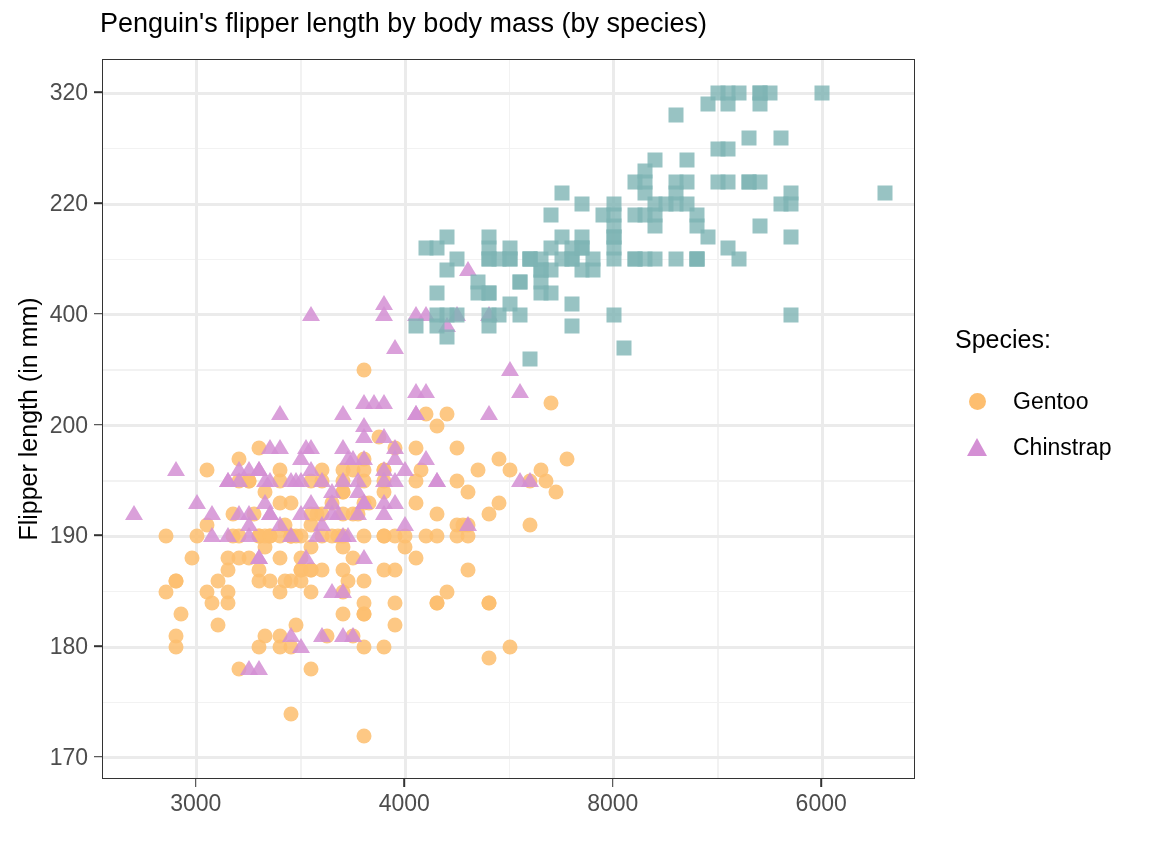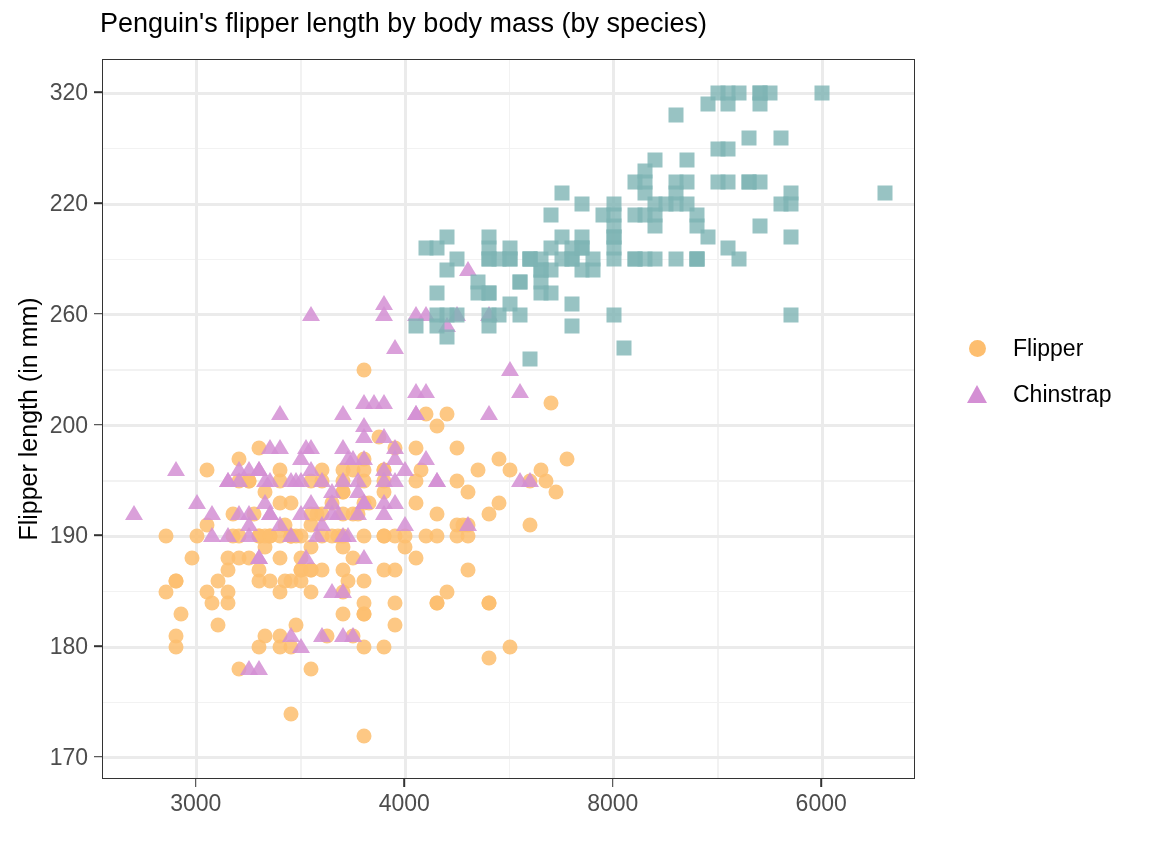--- a/index.html
+++ b/index.html
@@ -610,43 +610,44 @@
 
   <div id="axes-layer">
       <div class="y-tick-wrap" style="top: 756.846px; padding-right: 14px;">170</div>
       <div class="y-tick-mark" style="top: 756.846px;"></div>
       <div class="y-tick-wrap" style="top: 646.077px; padding-right: 14px;">180</div>
       <div class="y-tick-mark" style="top: 646.077px;"></div>
       <div class="y-tick-wrap" style="top: 535.308px; padding-right: 14px;">190</div>
       <div class="y-tick-mark" style="top: 535.308px;"></div>
       <div class="y-tick-wrap" style="top: 424.538px; padding-right: 14px;">200</div>
       <div class="y-tick-mark" style="top: 424.538px;"></div>
-      <div class="y-tick-wrap" style="top: 313.769px; padding-right: 14px;">260</div>
+      <div class="y-tick-wrap" style="top: 313.769px; padding-right: 14px;">400</div>
       <div class="y-tick-mark" style="top: 313.769px;"></div>
       <div class="y-tick-wrap" style="top: 203px; padding-right: 14px;">220</div>
       <div class="y-tick-mark" style="top: 203px;"></div>
       <div class="y-tick-wrap" style="top: 92.2308px; padding-right: 14px;">320</div>
       <div class="y-tick-mark" style="top: 92.2308px;"></div>
       <div class="x-tick-wrap" style="left: 195.808px;">3000</div>
       <div class="x-tick-mark" style="left: 195.808px;"></div>
       <div class="x-tick-wrap" style="left: 404.269px;">4000</div>
       <div class="x-tick-mark" style="left: 404.269px;"></div>
       <div class="x-tick-wrap" style="left: 612.731px;">8000</div>
       <div class="x-tick-mark" style="left: 612.731px;"></div>
       <div class="x-tick-wrap" style="left: 821.192px;">6000</div>
       <div class="x-tick-mark" style="left: 821.192px;"></div>
     </div>
 
   <div class="legend">
+    <div class="legend-title">Species:</div>
     <div id="legend-rows">
         <div class="legend-row">
           <div class="legend-key">
             <div class="key-circle" style="background: rgb(253, 190, 111);"></div>
           </div>
-          <div class="legend-label">Flipper</div>
+          <div class="legend-label">Gentoo</div>
         </div>
         <div class="legend-row">
           <div class="legend-key">
             <div class="key-triangle" style="border-bottom-color: rgb(212, 143, 212);"></div>
           </div>
           <div class="legend-label">Chinstrap</div>
         </div>
       </div>
   </div>
 

